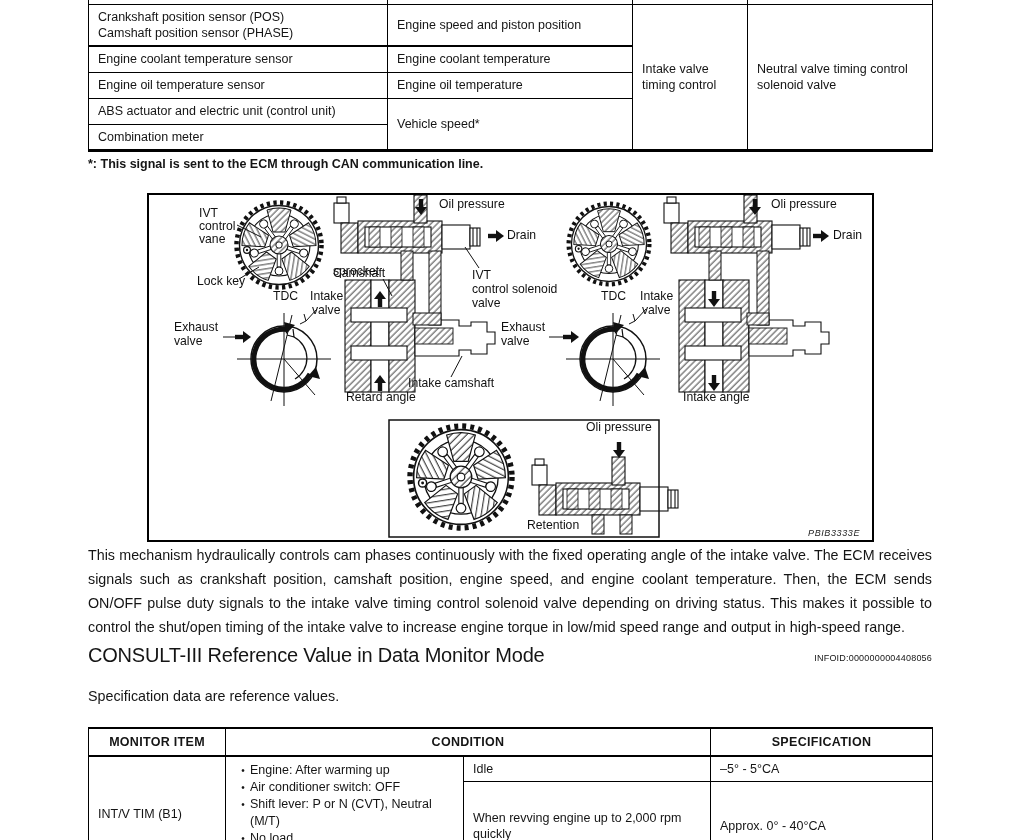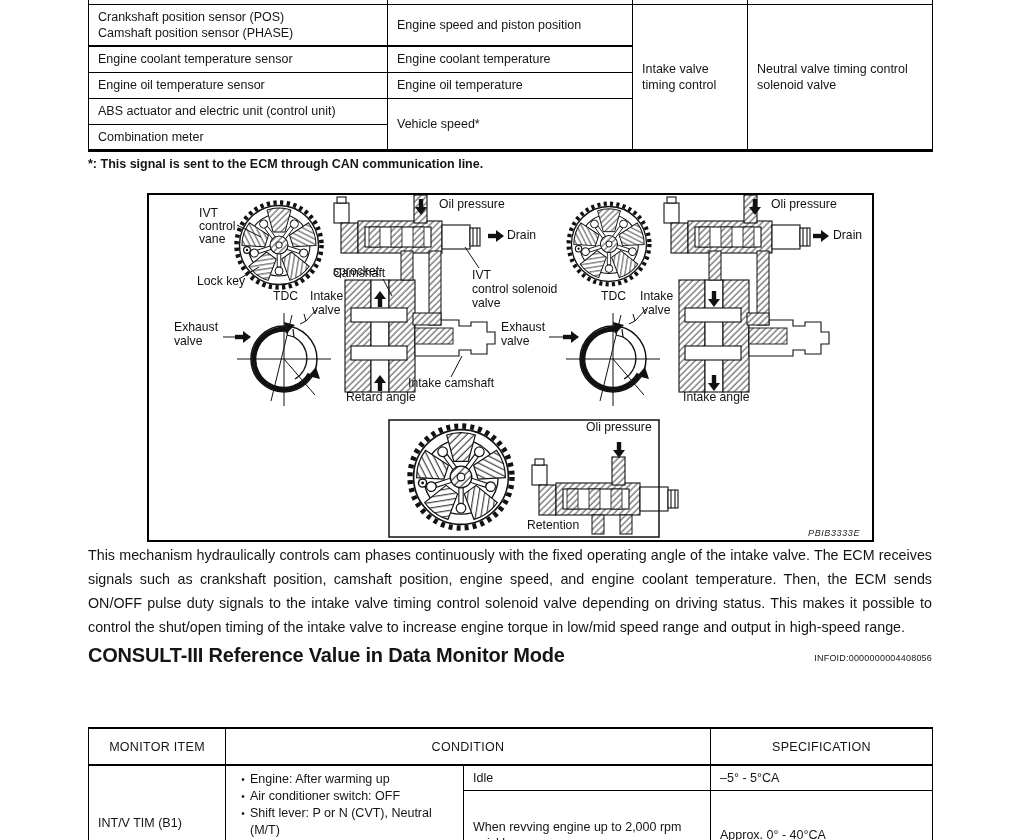--- a/index.html
+++ b/index.html
@@ -10,32 +10,32 @@
   }
   
   table.tbl { border-collapse:collapse; table-layout:fixed; width:844px; }
   table.tbl td, table.tbl th { border:1.2px solid #000; font-size:12.5px; padding:3px 9px; vertical-align:middle; }
   #toptbl { position:absolute; left:88px; top:0; border-bottom:3.6px solid #000; }
   #toptbl tr.sliver td { height:4px; padding:0; border-top:none; }
   #toptbl tr.grp-end td { border-bottom-width:2.4px; }
   #toptbl td { line-height:16px; }
   .ctr-v { vertical-align:middle; }
   #spectbl { position:absolute; left:88px; top:727px; border-top:2.2px solid #000; }
-  #spectbl th { height:37px; font-weight:normal; text-align:center; letter-spacing:.3px; border-bottom:2.6px solid #000; padding:2px 4px; }
+  #spectbl th { height:28px; font-weight:bold; text-align:center; letter-spacing:.3px; border-bottom:2.6px solid #000; padding:2px 4px; }
   #spectbl td { line-height:16px; }
   #spectbl tr.case-idle td { height:25px; }
   #spectbl tr.case-rev td { height:90px; }
   #spectbl td.bullets { vertical-align:top; padding:5px 8px 5px 10px; }
   .b { display:flex; line-height:17px; }
   .b .dot { width:14px; flex:0 0 14px; text-align:center; font-size:10px; line-height:17px; }
   
   .footnote { position:absolute; left:88px; top:157px; font-size:12.5px;font-weight:bold; }
   .bodypara { position:absolute; left:88px; top:543px; width:844px; font-size:14.3px; line-height:24px; text-align:justify; }
   .headrow  { position:absolute; left:88px; top:644px; width:844px; }
-  .headrow h1 { display:inline-block; font-size:20px; font-weight:bold; letter-spacing:-0.2px; }
+  .headrow h1 { display:inline-block; font-size:20px; font-weight:normal; letter-spacing:-0.2px; }
   .infoid { position:absolute; right:0; top:9px; font-size:9px; letter-spacing:.2px; }
   .intro { position:absolute; left:88px; top:688px; font-size:14.3px; }
   
   .figure { position:absolute; left:147px; top:193px; width:727px; height:349px; border:2.2px solid #000; }
   .figure svg { position:absolute; left:0; top:0; }
   .flabel { position:absolute; font-size:12.2px; line-height:13px; white-space:nowrap; color:#111; }
   .flabel.code { font-size:9px; letter-spacing:.6px; color:#222;font-style:italic; }
 </style>
 </head>
 <body>
@@ -249,20 +249,21 @@
     <div class="flabel code" style="right:12px;top:332px">PBIB3333E</div>
   </div>
 
   <p class="bodypara">This mechanism hydraulically controls cam phases continuously with the fixed operating angle of the intake valve. The ECM receives signals such as crankshaft position, camshaft position, engine speed, and engine coolant temperature. Then, the ECM sends ON/OFF pulse duty signals to the intake valve timing control solenoid valve depending on driving status. This makes it possible to control the shut/open timing of the intake valve to increase engine torque in low/mid speed range and output in high-speed range.</p>
 
   <div class="headrow">
     <h1>CONSULT-III Reference Value in Data Monitor Mode</h1>
     <span class="infoid">INFOID:0000000004408056</span>
   </div>
 
+  <p class="intro">Specification data are reference values.</p>
 
   <table class="tbl" id="spectbl">
     <colgroup>
         <col style="width:137px">
         <col style="width:238px">
         <col style="width:247px">
         <col style="width:222px">
       </colgroup>
     <thead>
       <tr>

